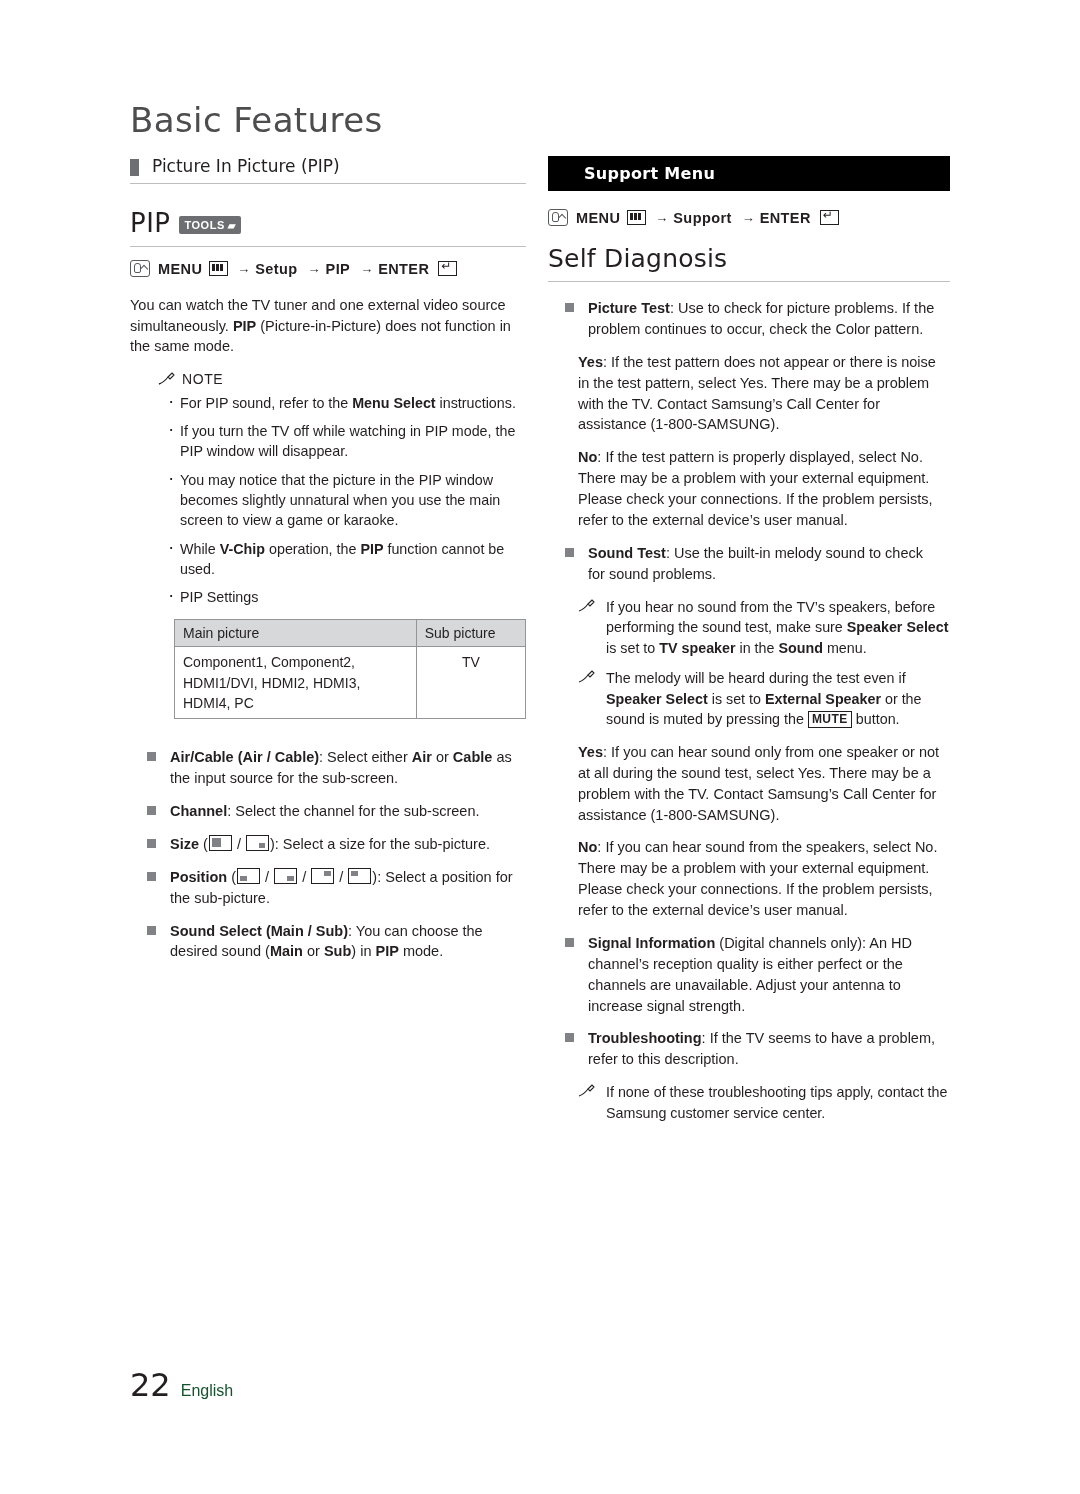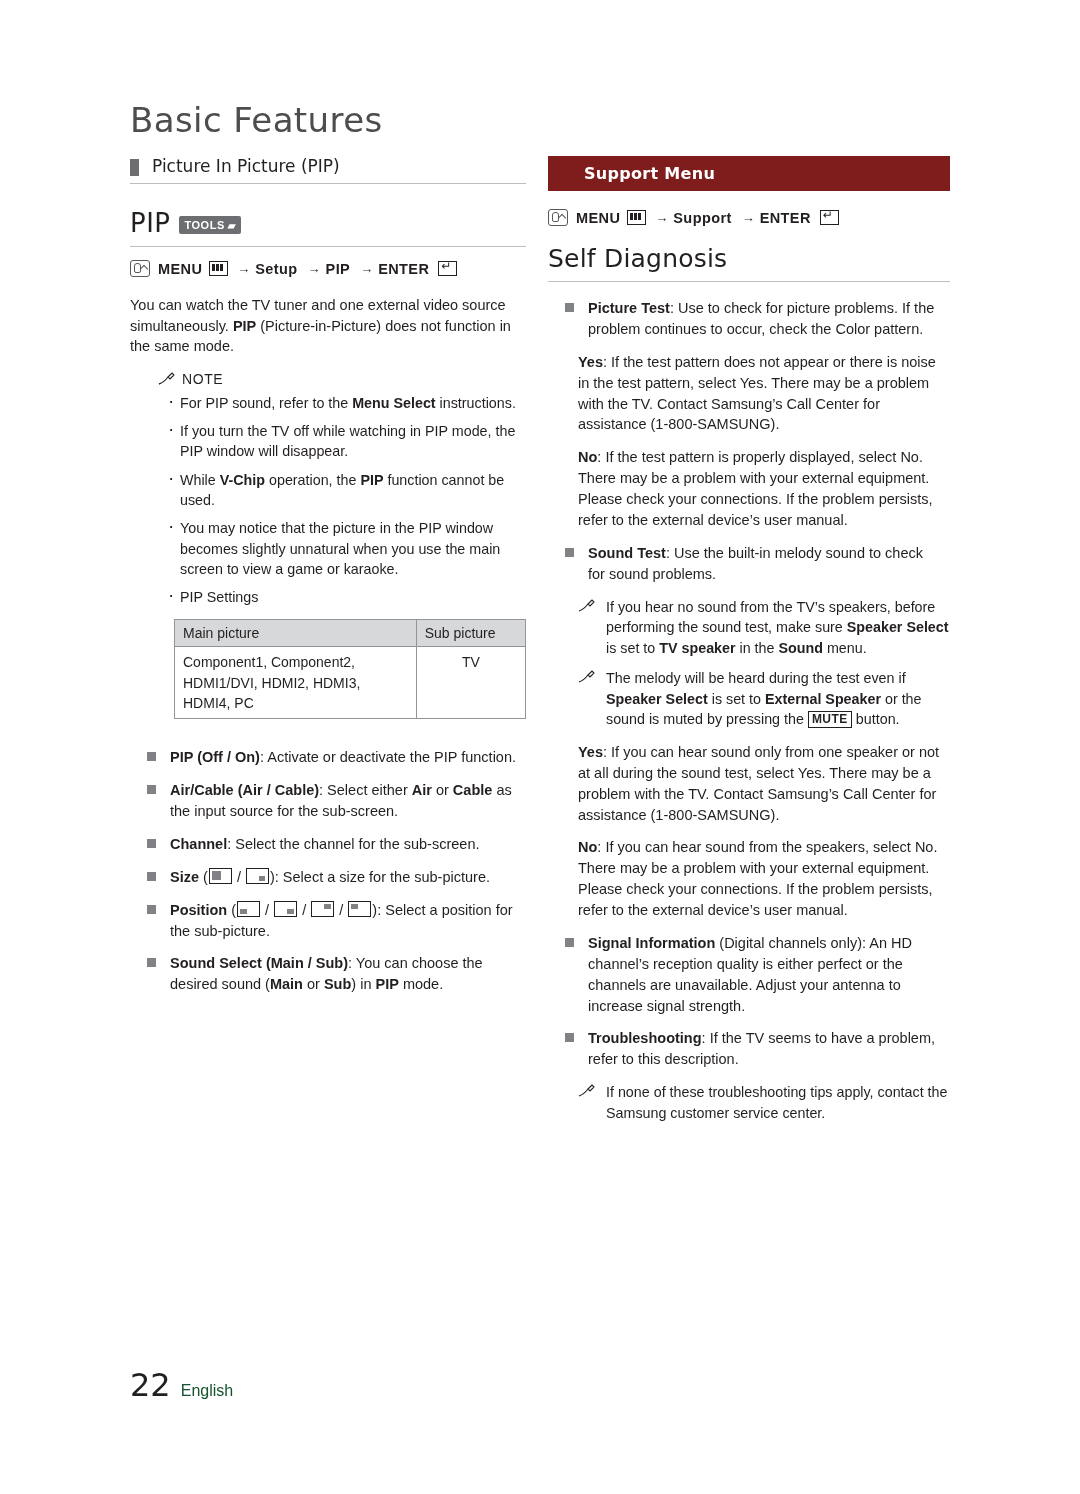--- a/index.html
+++ b/index.html
@@ -279,21 +279,21 @@
     height: 15px;
   }
   
   p.indent {
     font-size: 14.5px;
     line-height: 1.44;
     margin: 0 0 12px 30px;
   }
   
   .banner {
-    background: #7f1d1d;
+    background: #000000;
     color: #ffffff;
     font-size: 16px;
     font-weight: bold;
     letter-spacing: 0.3px;
     padding: 8px 0 8px 36px;
     margin-bottom: 18px;
     font-family: "DejaVu Sans", sans-serif;
   }
   .self-diag {
     font-size: 25px;
@@ -398,40 +398,39 @@
           <path d="M10 6 L14 2 L16 4 L12 8 Z" stroke="#231f20" stroke-width="1.1" fill="none"></path>
           <path d="M1 13 L3 12.2" stroke="#231f20" stroke-width="1.1" fill="none"></path>
         </svg>
       </span>
       <span>NOTE</span>
     </div>
 
     <ul class="bullets">
       <li>For PIP sound, refer to the <b>Menu Select</b> instructions.</li>
       <li>If you turn the TV off while watching in PIP mode, the PIP window will disappear.</li>
+      <li>You may notice that the picture in the PIP window becomes slightly unnatural when you use the main screen to view a game or karaoke.</li>
       <li>While <b>V-Chip</b> operation, the <b>PIP</b> function cannot be used.</li>
-      <li>You may notice that the picture in the PIP window becomes slightly unnatural when you use the main screen to view a game or karaoke.</li>
       <li>PIP Settings</li>
     </ul>
 
     <table class="pip-table">
       <tbody>
           <tr>
         <th>Main picture</th>
         <th>Sub picture</th>
       </tr>
       <tr>
         <td>Component1, Component2,<br>HDMI1/DVI, HDMI2, HDMI3,<br>HDMI4, PC</td>
         <td class="sub">TV</td>
       </tr>
     </tbody>
       </table>
 
     <ul class="sq">
-      <li><b>PIP (Off / On)</b>: Activate or deactivate the PIP function.</li>
       <li><b>Air/Cable (Air / Cable)</b>: Select either <b>Air</b> or <b>Cable</b> as the input source for the sub-screen.</li>
       <li><b>Channel</b>: Select the channel for the sub-screen.</li>
       <li><b>Size</b> (<span class="gbox big"><i></i></span> / <span class="gbox small"><i></i></span>): Select a size for the sub-picture.</li>
       <li><b>Position</b> (<span class="gbox bl"><i></i></span> / <span class="gbox br"><i></i></span> / <span class="gbox tr"><i></i></span> / <span class="gbox tl"><i></i></span>): Select a position for the sub-picture.</li>
       <li><b>Sound Select (Main / Sub)</b>: You can choose the desired sound (<b>Main</b> or <b>Sub</b>) in <b>PIP</b> mode.</li>
     </ul>
   </div>
 
   <div class="col-right">
 

